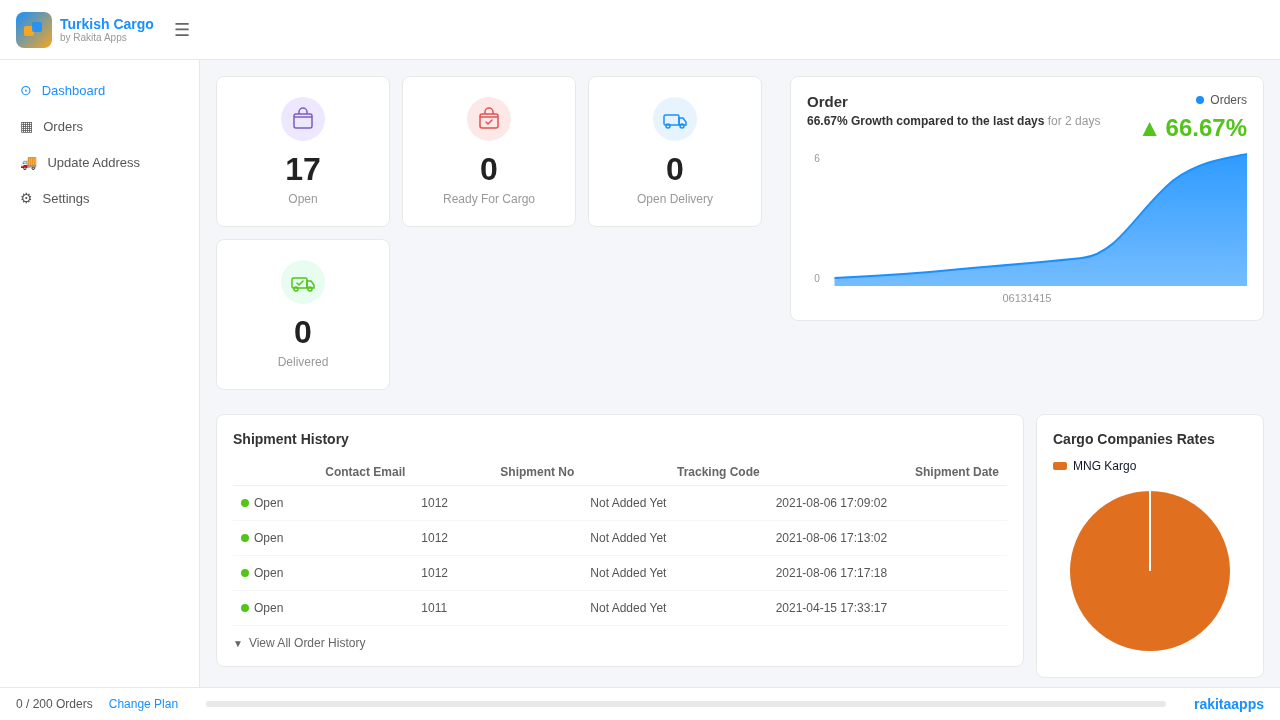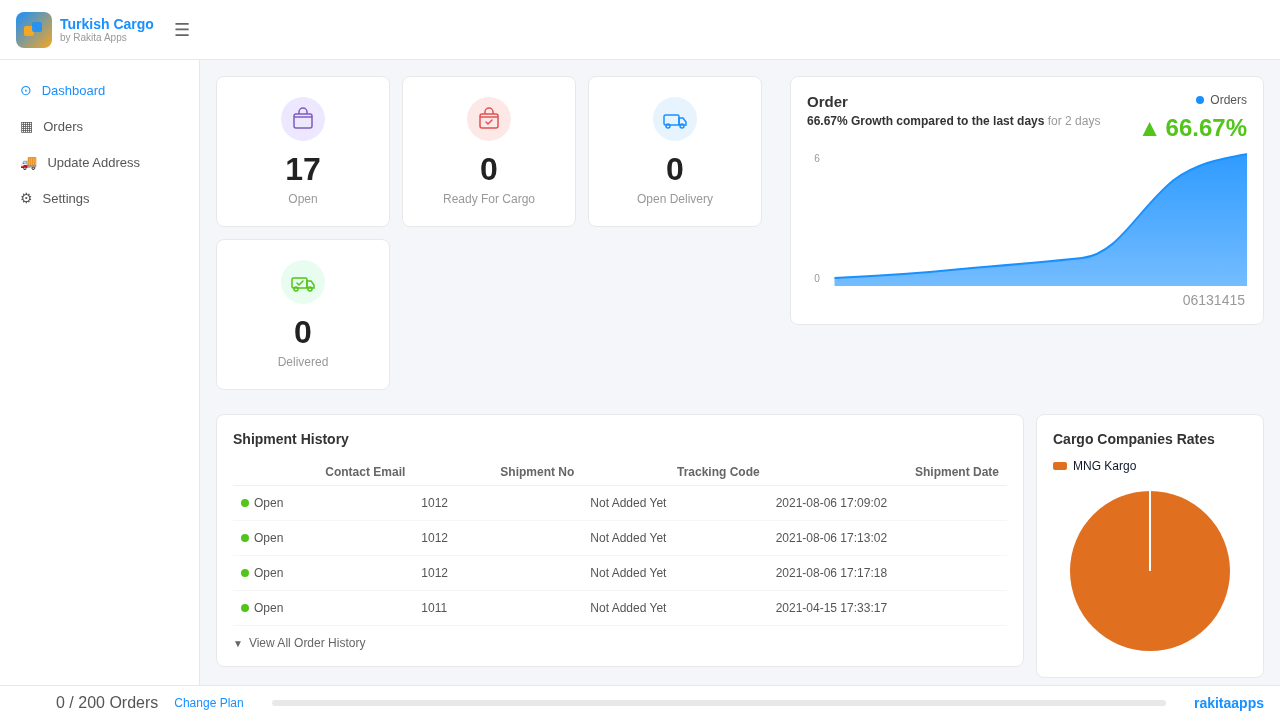--- a/index.html
+++ b/index.html
@@ -98,23 +98,23 @@
     .order-growth span.bold { font-weight: 600; color: #333; }
     .order-growth .days { color: #999; }
     .growth-value { color: #52c41a; font-size: 24px; font-weight: 700; text-align: right; }
     .growth-arrow { color: #52c41a; margin-right: 4px; }
 
     .chart-area { position: relative; height: 140px; margin-top: 8px; }
     .chart-svg { width: 100%; height: 100%; }
 
     .chart-labels {
       display: flex;
-      justify-content: flex-end;
+      justify-content: center;
       padding: 0 2px;
-      font-size: 14px;
+      font-size: 11px;
       color: #999;
       margin-top: 2px;
     }
 
     
     .cargo-rates-card {
       background: #fff;
       border-radius: 8px;
       border: 1px solid #e8e8e8;
       padding: 16px;
@@ -164,21 +164,21 @@
     
     .footer {
       border-top: 1px solid #e8e8e8;
       background: #fff;
       padding: 8px 16px;
       display: flex;
       align-items: center;
       gap: 16px;
       flex-shrink: 0;
     }
-    .footer-usage { font-size: 16px; color: #555; margin-left: 40px; }
+    .footer-usage { font-size: 12px; color: #555; }
     .footer-change { font-size: 12px; color: #1890ff; cursor: pointer; }
     .footer-progress-bar { flex: 1; height: 6px; background: #e8e8e8; border-radius: 3px; margin: 0 12px; }
     .footer-progress-fill { height: 100%; width: 0%; background: #1890ff; border-radius: 3px; }
     .footer-logo { font-size: 14px; font-weight: 700; color: #333; }
     .footer-logo span { color: #1890ff; }
   </style>
 </head>
 <body>
 
 <header class="top-header">

